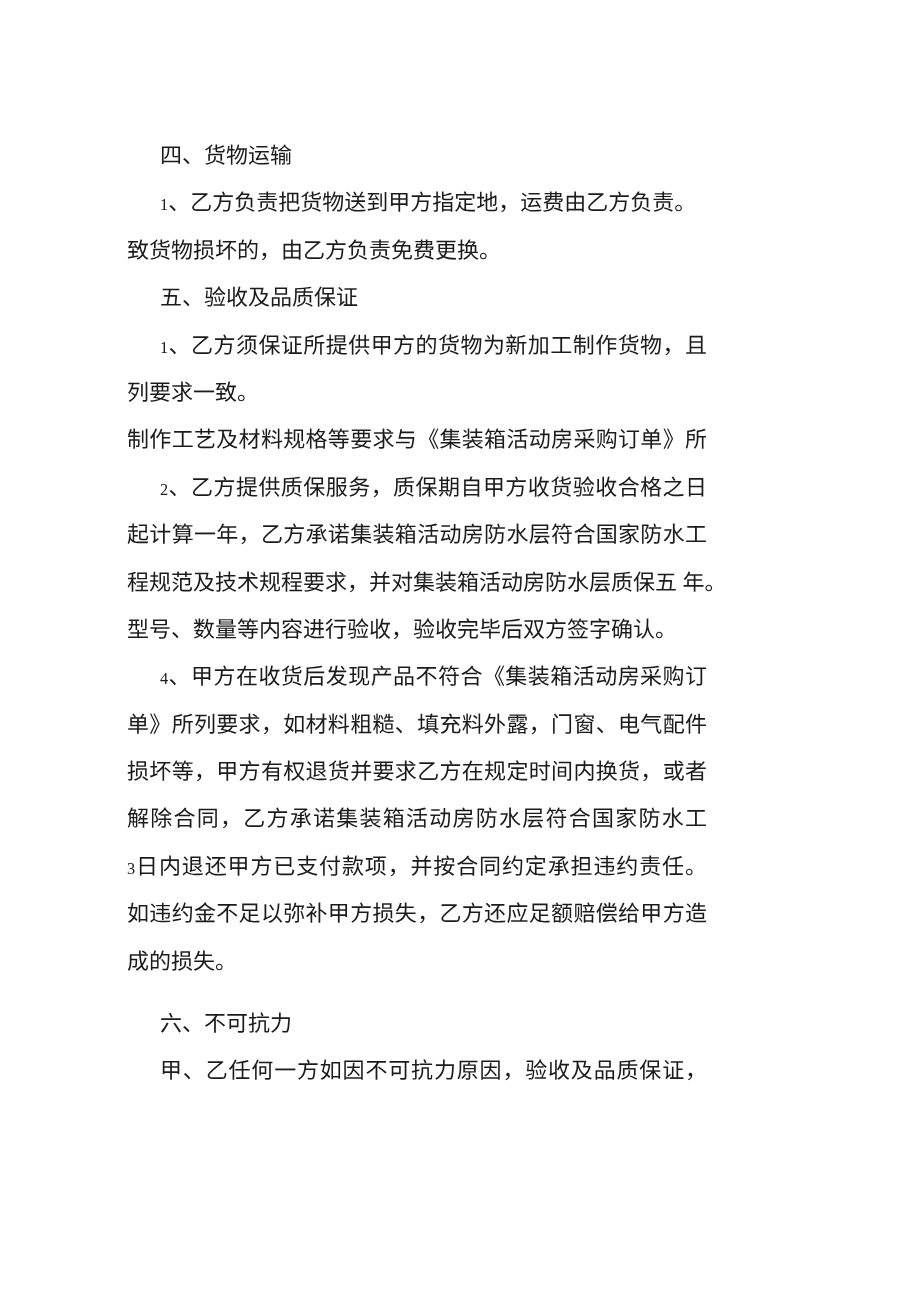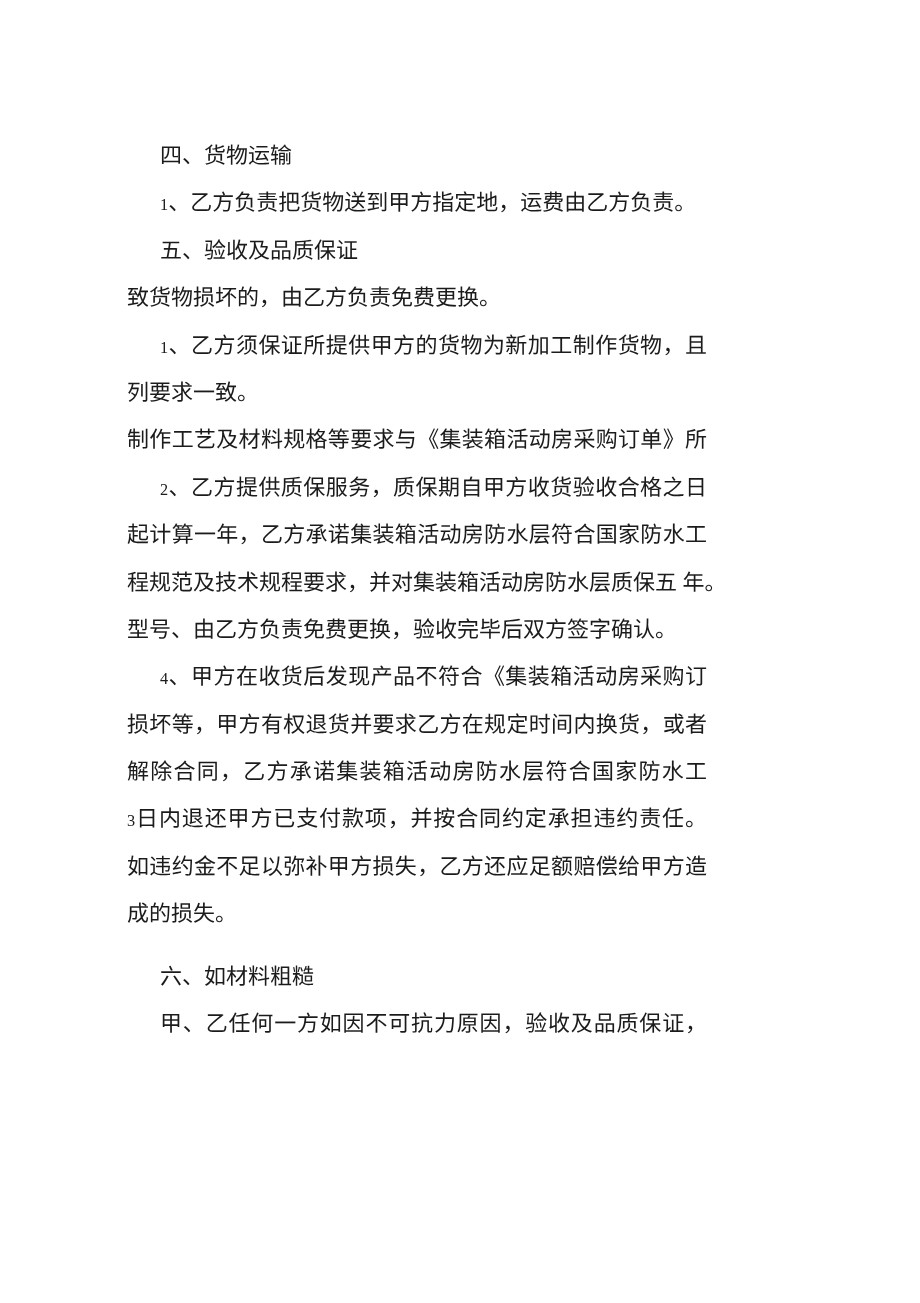--- a/index.html
+++ b/index.html
@@ -53,31 +53,32 @@
     font-size: 0.74em;
   }
 </style>
 </head>
 <body style="background: rgb(255, 255, 255);">
 
 <div class="page">
   <div class="doc-body" style="color: rgb(27, 27, 27);">
       <div class="line indent">四、货物运输</div>
       <div class="line indent"><span class="digit">1</span>、乙方负责把货物送到甲方指定地，运费由乙方负责。</div>
+      <div class="line">致货物损坏的，由乙方负责免费更换。</div>
       <div class="line indent">五、验收及品质保证</div>
-      <div class="line">致货物损坏的，由乙方负责免费更换。</div>
       <div class="line indent justify"><span class="digit">1</span>、乙方须保证所提供甲方的货物为新加工制作货物，且</div>
       <div class="line">列要求一致。</div>
       <div class="line justify">制作工艺及材料规格等要求与《集装箱活动房采购订单》所</div>
       <div class="line indent justify"><span class="digit">2</span>、乙方提供质保服务，质保期自甲方收货验收合格之日</div>
       <div class="line justify">起计算一年，乙方承诺集装箱活动房防水层符合国家防水工</div>
       <div class="line">程规范及技术规程要求，并对集装箱活动房防水层质保五 年。</div>
-      <div class="line">型号、由乙方负责免费更换，验收完毕后双方签字确认。</div>
+      <div class="line">型号、数量等内容进行验收，验收完毕后双方签字确认。</div>
       <div class="line indent justify"><span class="digit">4</span>、甲方在收货后发现产品不符合《集装箱活动房采购订</div>
+      <div class="line justify">单》所列要求，如材料粗糙、填充料外露，门窗、电气配件</div>
       <div class="line justify">损坏等，甲方有权退货并要求乙方在规定时间内换货，或者</div>
       <div class="line justify">解除合同，乙方承诺集装箱活动房防水层符合国家防水工</div>
       <div class="line justify"><span class="digit">3</span>日内退还甲方已支付款项，并按合同约定承担违约责任。</div>
       <div class="line justify">如违约金不足以弥补甲方损失，乙方还应足额赔偿给甲方造</div>
       <div class="line">成的损失。</div>
-      <div class="line indent space-before">六、如材料粗糙</div>
+      <div class="line indent space-before">六、不可抗力</div>
       <div class="line indent justify">甲、乙任何一方如因不可抗力原因，验收及品质保证，</div>
     </div>
 </div>
 
 </body></html>

